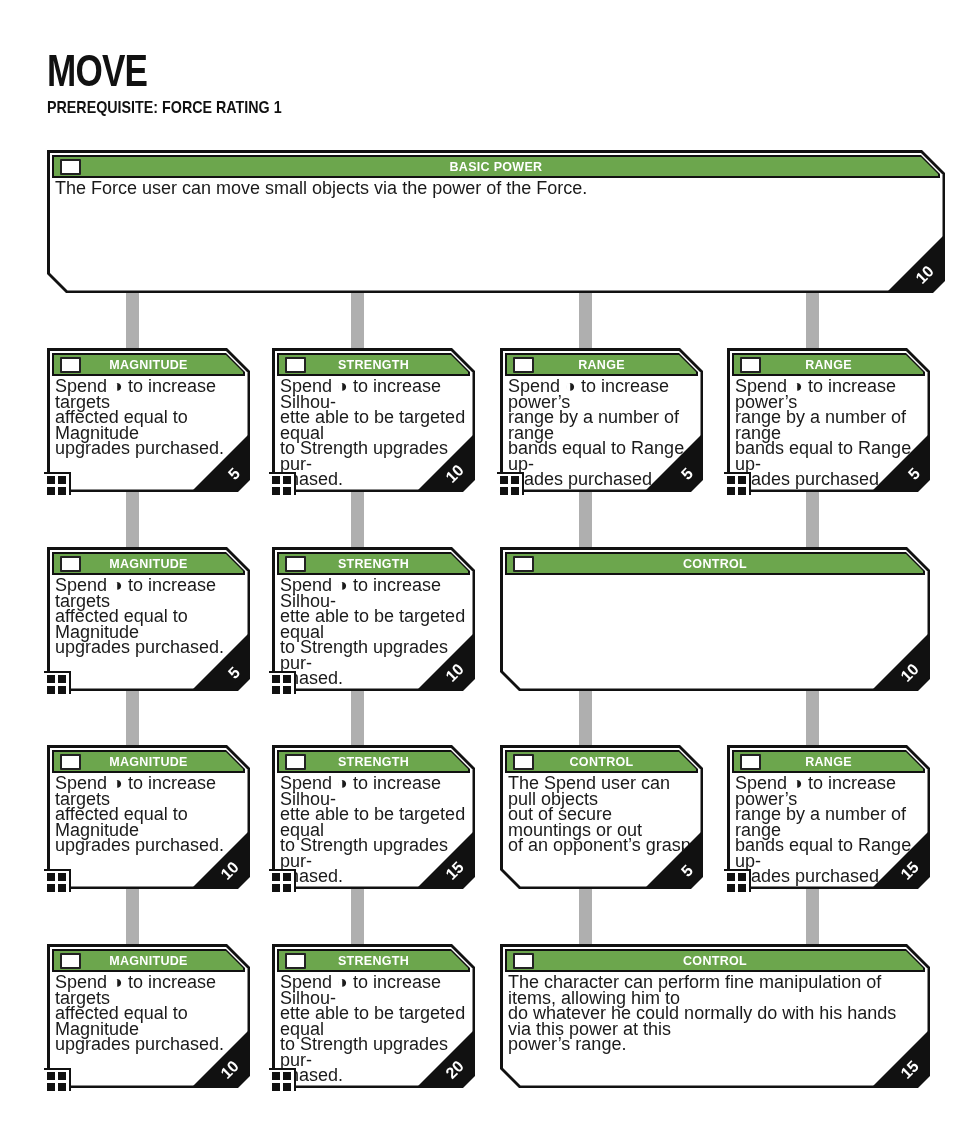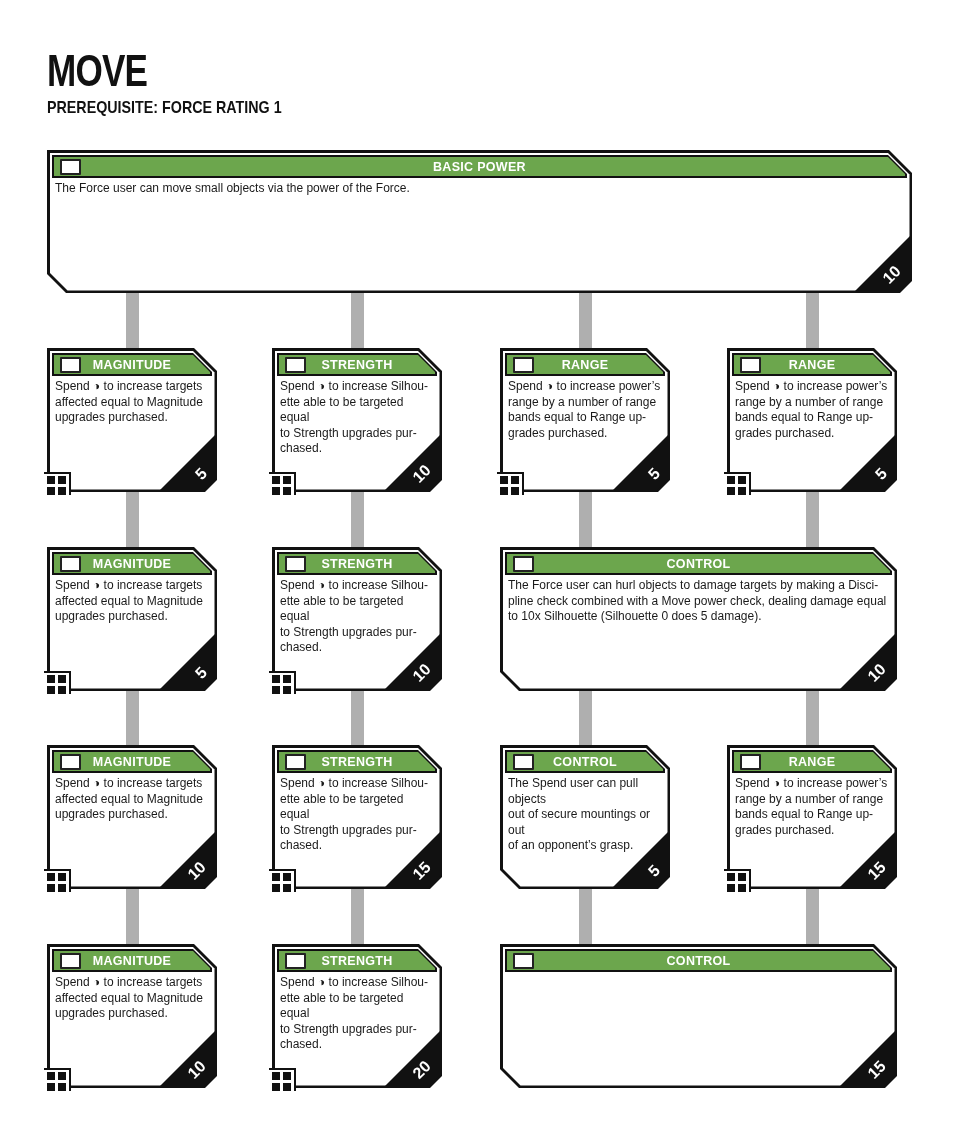--- a/index.html
+++ b/index.html
@@ -14,21 +14,21 @@
     transform:scaleX(0.78); transform-origin:left top; line-height:1;
   }
   #page-prereq {
     position:absolute; left:47px; top:99px;
     font-size:17px; font-weight:bold; color:#111; letter-spacing:0px;
     transform:scaleX(0.84); transform-origin:left top; line-height:1;
   }
   
   #tree { position:absolute; inset:0; }
   .connector { position:absolute; width:13px; background:#AFAFAF; z-index:0; }
-  .box { position:absolute; z-index:1; }
+  .box { position:absolute; z-index:1;padding-left:33px; }
   .frame {
     position:absolute; inset:0; background:#111;
     clip-path: polygon(0 0, calc(100% - 23px) 0, 100% 23px, 100% calc(100% - 12px), calc(100% - 12px) 100%, 0 100%);
   }
   .box.bl-cut .frame {
     clip-path: polygon(0 0, calc(100% - 23px) 0, 100% 23px, 100% calc(100% - 12px), calc(100% - 12px) 100%, 19px 100%, 0 calc(100% - 19px));
   }
   .fill {
     position:absolute; inset:2.5px; background:#fff;
     clip-path: polygon(0 0, calc(100% - 22px) 0, 100% 22px, 100% calc(100% - 11px), calc(100% - 11px) 100%, 0 100%);
@@ -47,21 +47,21 @@
   .hdr-title {
     position:absolute; inset:0; display:flex; align-items:center; justify-content:center;
     color:#fff; font-weight:bold; font-size:12.5px; letter-spacing:0.3px;
   }
   .sq {
     position:absolute; left:8px; top:4px; width:17px; height:12px;
     background:#fff; border:2.5px solid #222; border-radius:1px;
   }
   .body {
     position:absolute; left:8px; right:6px; top:31px;
-    font-size:12px; line-height:15.5px; color:#1a1a1a; white-space:pre-line;
+    font-size:18px; line-height:15.5px; color:#1a1a1a; white-space:pre-line;
   }
   .body p { margin:0 0 14px 0; }
   .badge {
     position:absolute; right:2px; bottom:2px; width:55px; height:55px; background:#111;
     clip-path: polygon(100% 0, 100% calc(100% - 11px), calc(100% - 11px) 100%, 0 100%);
   }
   .badge-num {
     position:absolute; right:9px; bottom:7px; transform:rotate(-45deg);
     color:#fff; font-weight:bold; font-size:16px;
   }
@@ -241,23 +241,20 @@
         </div>
       </div>
       <div class="box bl-cut" style="left: 500px; top: 547px; width: 397px; height: 144px;">
         <div class="frame"></div>
         <div class="fill"></div>
         <div class="hdr">
           <div class="hdr-green"></div>
           <span class="sq"></span>
           <div class="hdr-title">CONTROL</div>
         </div>
-        <div class="body">The Force user can hurl objects to damage targets by making a Disci-
-pline check combined with a Move power check, dealing damage equal
-to 10x Silhouette (Silhouette 0 does 5 damage).</div>
         <div class="badge">
           <span class="badge-num">10</span>
         </div>
       </div>
       <div class="box" style="left: 47px; top: 745px; width: 170px; height: 144px;">
         <div class="frame"></div>
         <div class="fill"></div>
         <div class="hdr">
           <div class="hdr-green"></div>
           <span class="sq"></span>
@@ -379,18 +376,21 @@
         </div>
       </div>
       <div class="box bl-cut" style="left: 500px; top: 944px; width: 397px; height: 144px;">
         <div class="frame"></div>
         <div class="fill"></div>
         <div class="hdr">
           <div class="hdr-green"></div>
           <span class="sq"></span>
           <div class="hdr-title">CONTROL</div>
         </div>
+        <div class="body">The character can perform fine manipulation of items, allowing him to
+do whatever he could normally do with his hands via this power at this
+power’s range.</div>
         <div class="badge">
           <span class="badge-num">15</span>
         </div>
       </div>
     </div>
 </div>
 
 </body></html>

